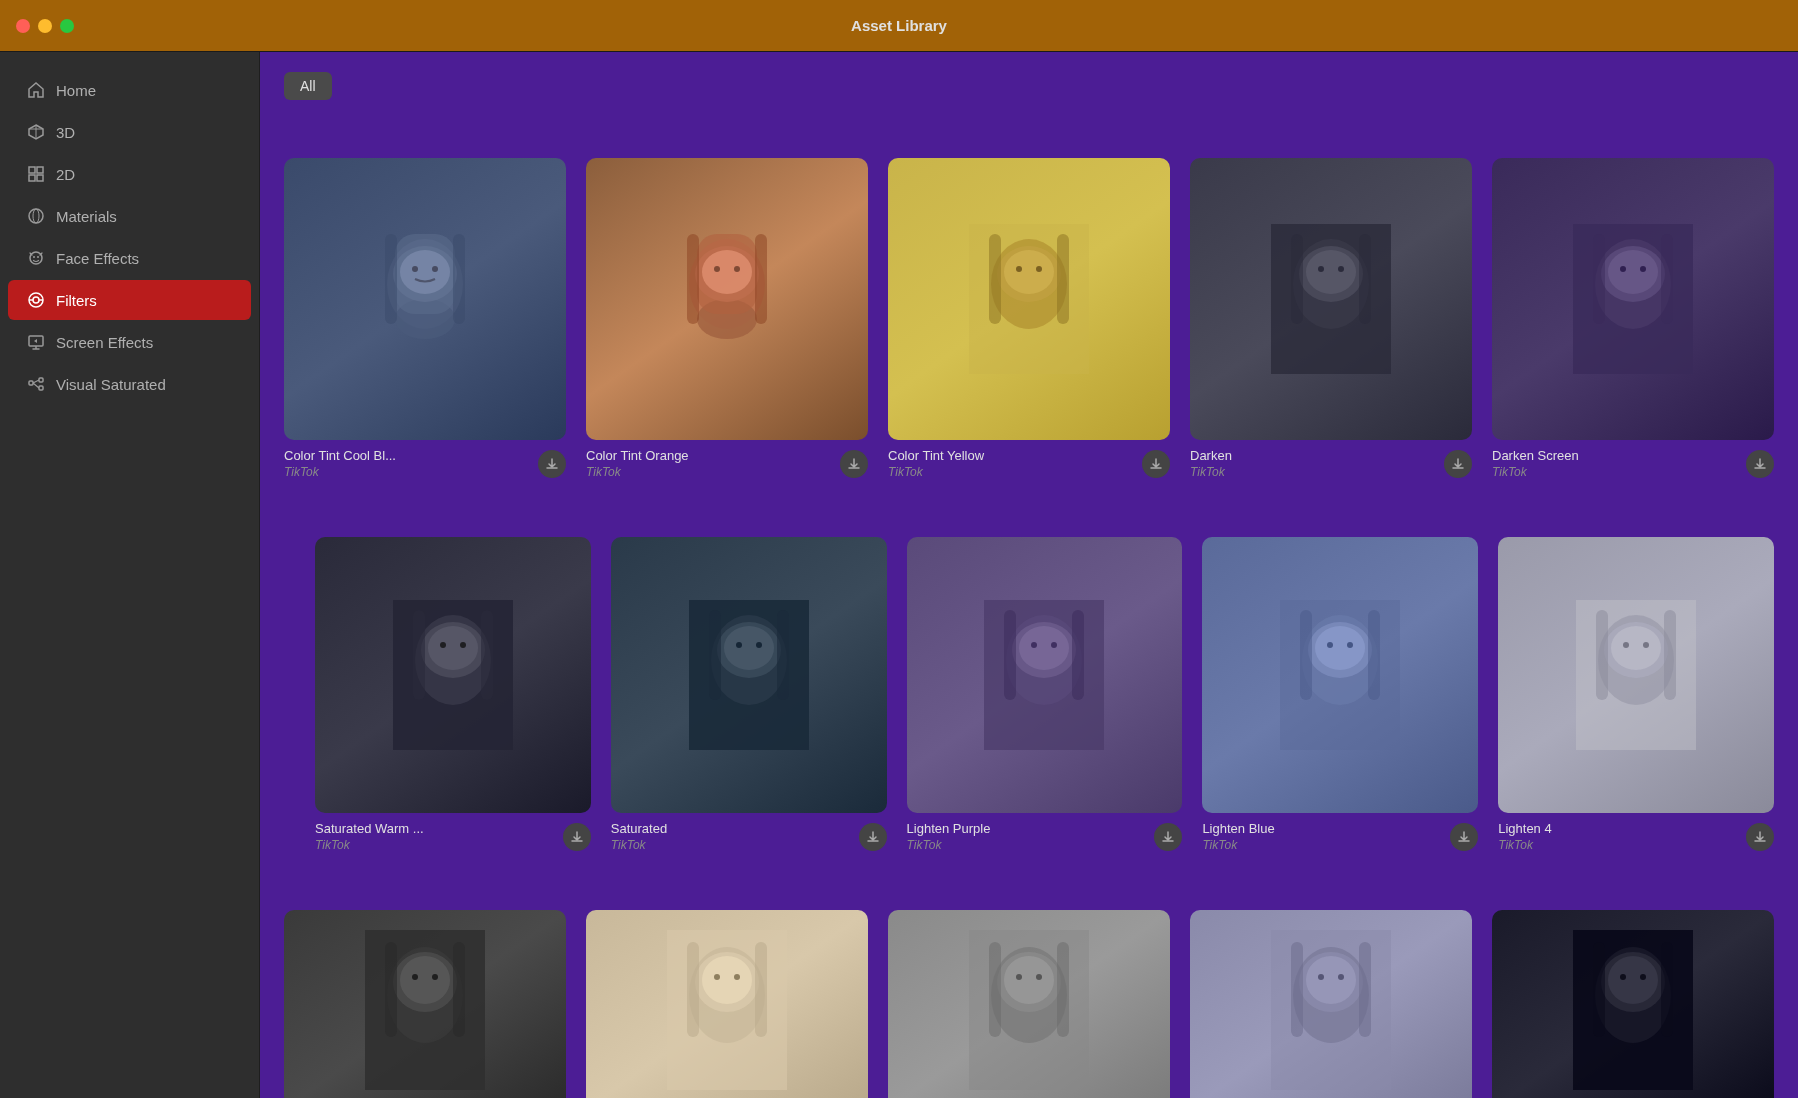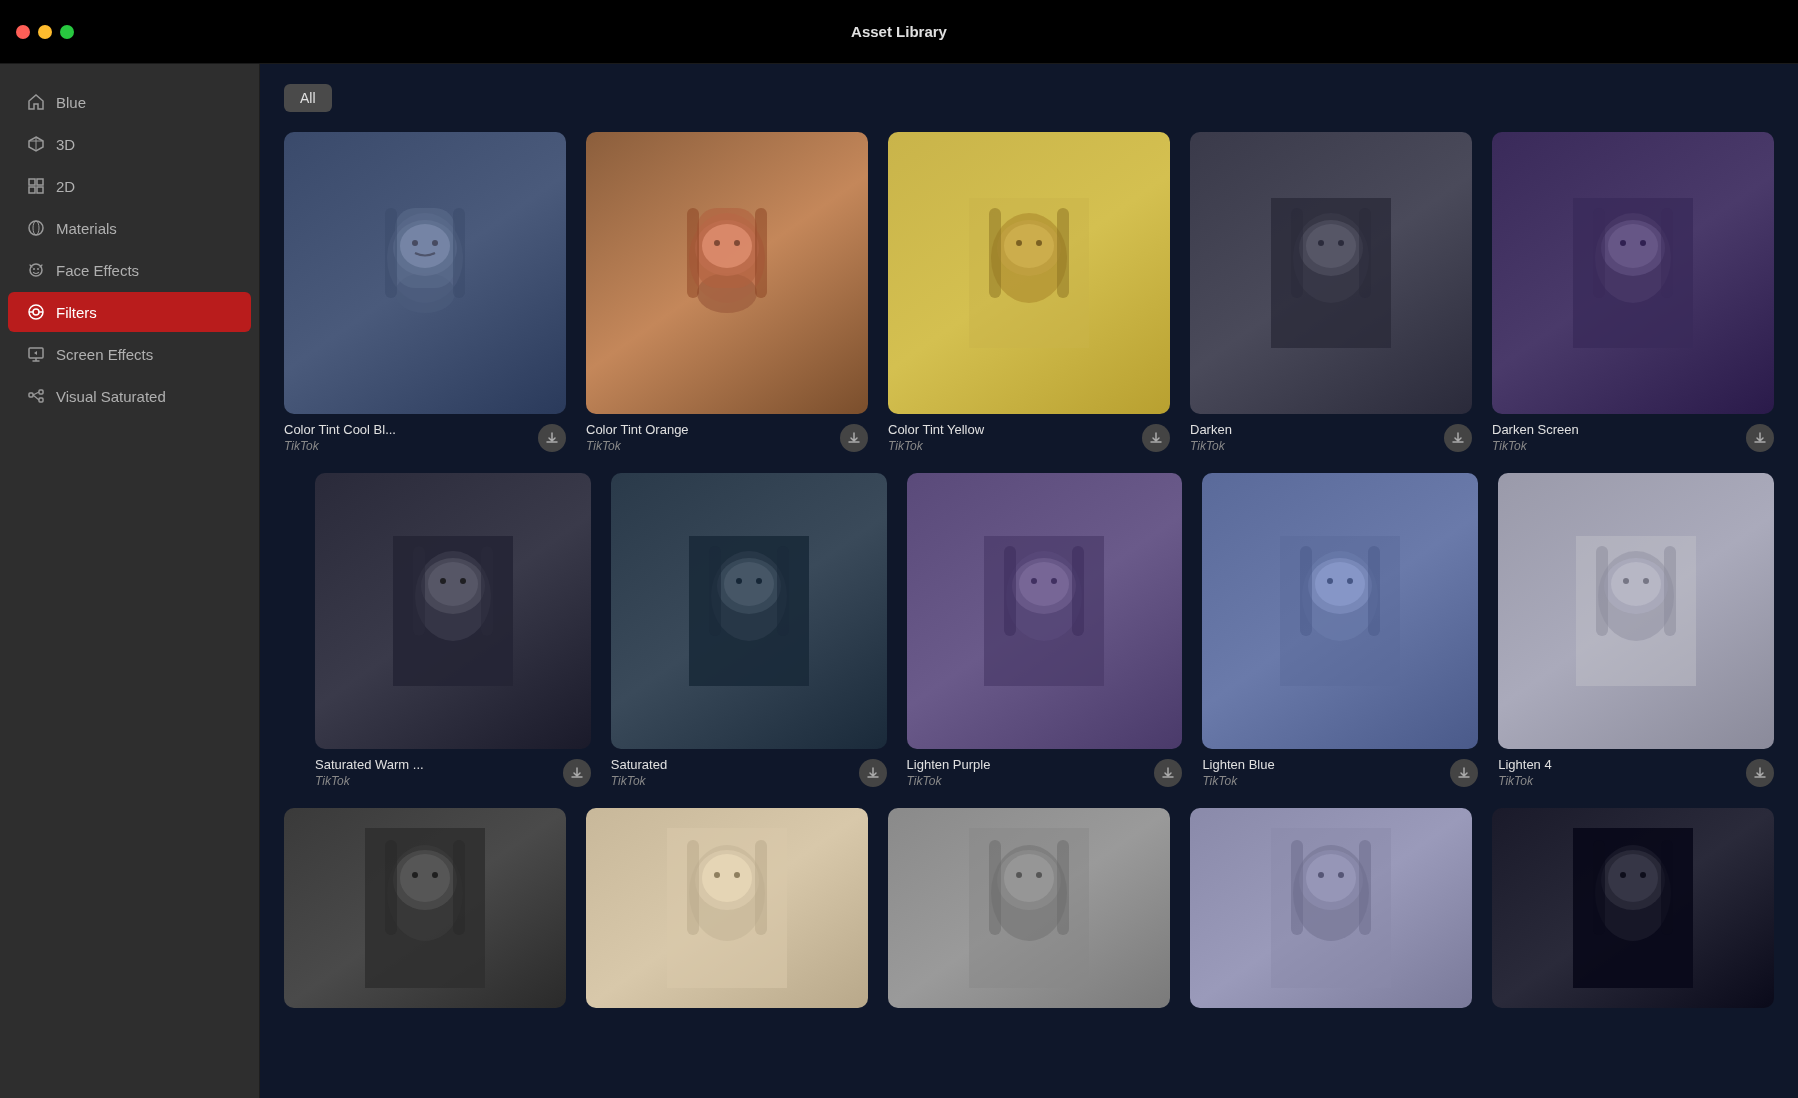--- a/index.html
+++ b/index.html
@@ -9,22 +9,22 @@
       background: #2b2b2b;
       font-family: -apple-system, BlinkMacSystemFont, 'Helvetica Neue', Arial, sans-serif;
       color: #ccc;
       overflow: hidden;
       display: flex;
       flex-direction: column;
     }
 
     
     .title-bar {
-      height: 64px;
-      background: #000000;
+      height: 52px;
+      background: #a16207;
       display: flex;
       align-items: center;
       justify-content: center;
       position: relative;
       flex-shrink: 0;
       border-bottom: 1px solid #1a1a1a;
     }
     .title-bar .window-controls {
       position: absolute;
       left: 16px;
@@ -81,21 +81,21 @@
       height: 20px;
       display: flex;
       align-items: center;
       justify-content: center;
       flex-shrink: 0;
     }
 
     
     .content {
       flex: 1;
-      background: #0f172a;
+      background: #4c1d95;
       overflow-y: auto;
       padding: 20px 24px;
     }
 
     
     .filter-bar {
       margin-bottom: 20px;
     }
     .filter-btn {
       background: #4a4a4a;
@@ -109,20 +109,21 @@
 
     
     .asset-grid {
       display: grid;
       grid-template-columns: repeat(5, 1fr);
       gap: 20px;
     }
     .asset-card {
       display: flex;
       flex-direction: column;
+      margin-top: 38px;
     }
     .asset-thumb {
       width: 100%;
       aspect-ratio: 1 / 1;
       border-radius: 10px;
       overflow: hidden;
       margin-bottom: 8px;
       position: relative;
     }
     
@@ -206,21 +207,21 @@
 <div class="main-layout">
 
   <div class="sidebar">
 
     <div class="sidebar-item">
       <div class="sidebar-icon">
         <svg width="18" height="18" viewBox="0 0 18 18" fill="none">
           <path d="M2 8L9 2L16 8V16H11V11H7V16H2V8Z" stroke="#999" stroke-width="1.5" fill="none"></path>
         </svg>
       </div>
-      <span>Blue</span>
+      <span>Home</span>
     </div>
 
     <div class="sidebar-item">
       <div class="sidebar-icon">
         <svg width="18" height="18" viewBox="0 0 18 18" fill="none">
           <polygon points="9,2 16,6 16,12 9,16 2,12 2,6" stroke="#999" stroke-width="1.5" fill="none"></polygon>
           <line x1="9" y1="2" x2="9" y2="16" stroke="#999" stroke-width="1"></line>
           <line x1="2" y1="6" x2="16" y2="6" stroke="#999" stroke-width="1"></line>
         </svg>
       </div>

